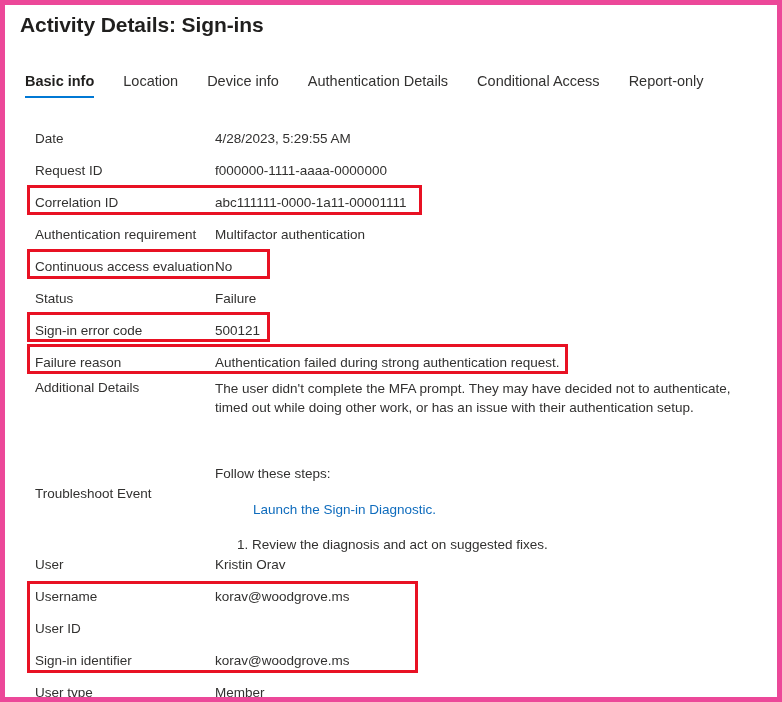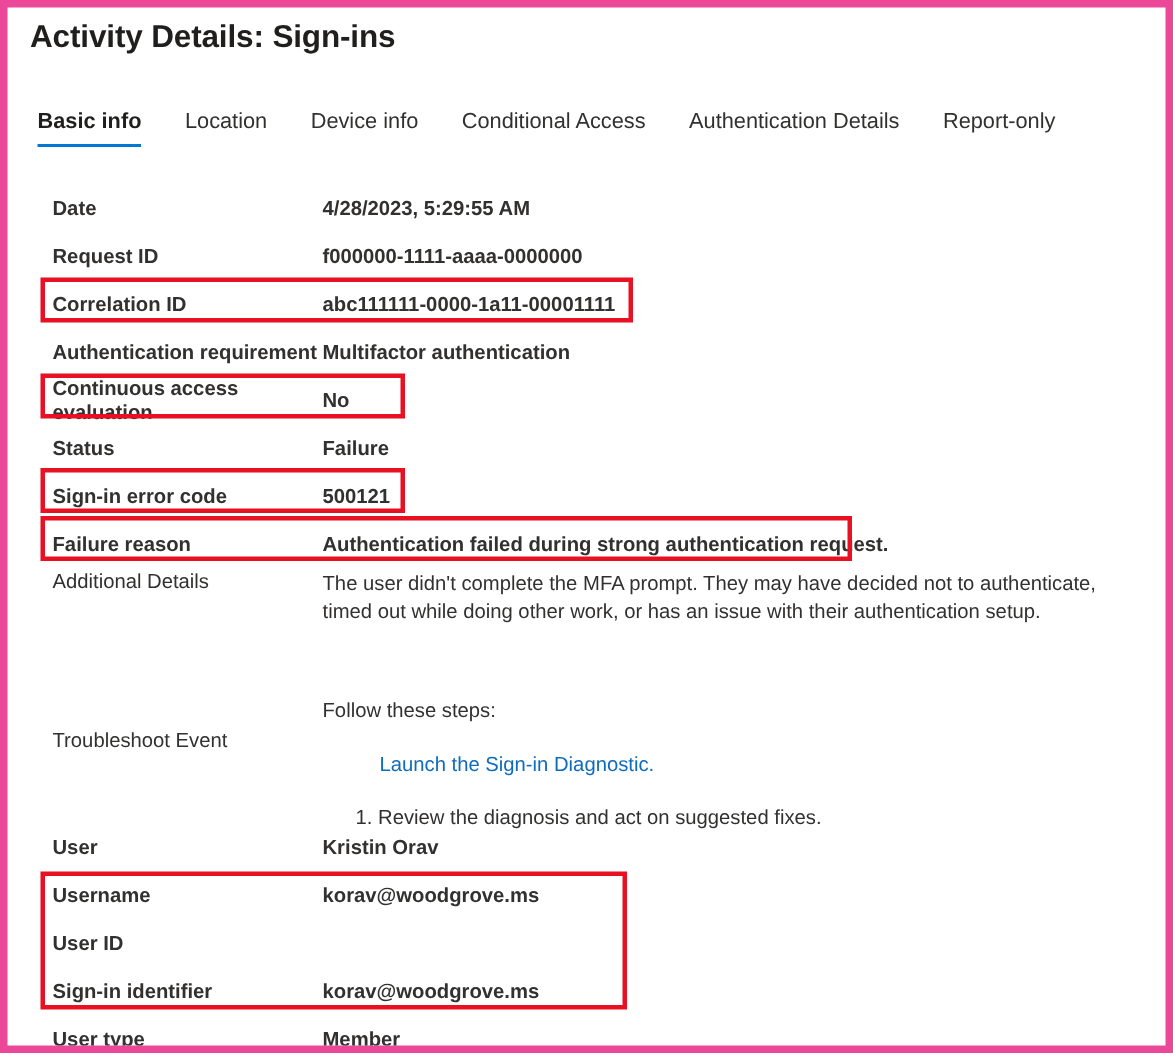--- a/index.html
+++ b/index.html
@@ -81,21 +81,21 @@
     line-height: 17px;
   }
   .row .val {
     flex: 1 1 auto;
     font-size: 13.5px;
     color: #323130;
     line-height: 17px;
     padding-right: 20px;
   }
   .row.r-std { height: 32px; align-items: center; }
-  .row.r-std .lbl, .row.r-std .val { line-height: 16px; font-weight: bold; }
+  .row.r-std .lbl, .row.r-std .val { line-height: 16px; }
   .link {
     color: #0f6cbd;
     cursor: pointer;
   }
   
   #row-additional {
     height: 58px;
     align-items: flex-start;
   }
   #row-additional .val { line-height: 19px; }
@@ -130,22 +130,22 @@
 <body>
 
 <div id="panel">
 
   <div id="page-title">Activity Details: Sign-ins</div>
 
   <div id="tabs">
     <div class="tab active">Basic info</div>
     <div class="tab">Location</div>
     <div class="tab">Device info</div>
+    <div class="tab">Authentication Details</div>
     <div class="tab">Conditional Access</div>
-    <div class="tab">Authentication Details</div>
     <div class="tab">Report-only</div>
   </div>
 
   <div id="rows">
 
     <div class="row r-std">
       <div class="lbl">Date</div>
       <div class="val">4/28/2023, 5:29:55 AM</div>
     </div>
 

